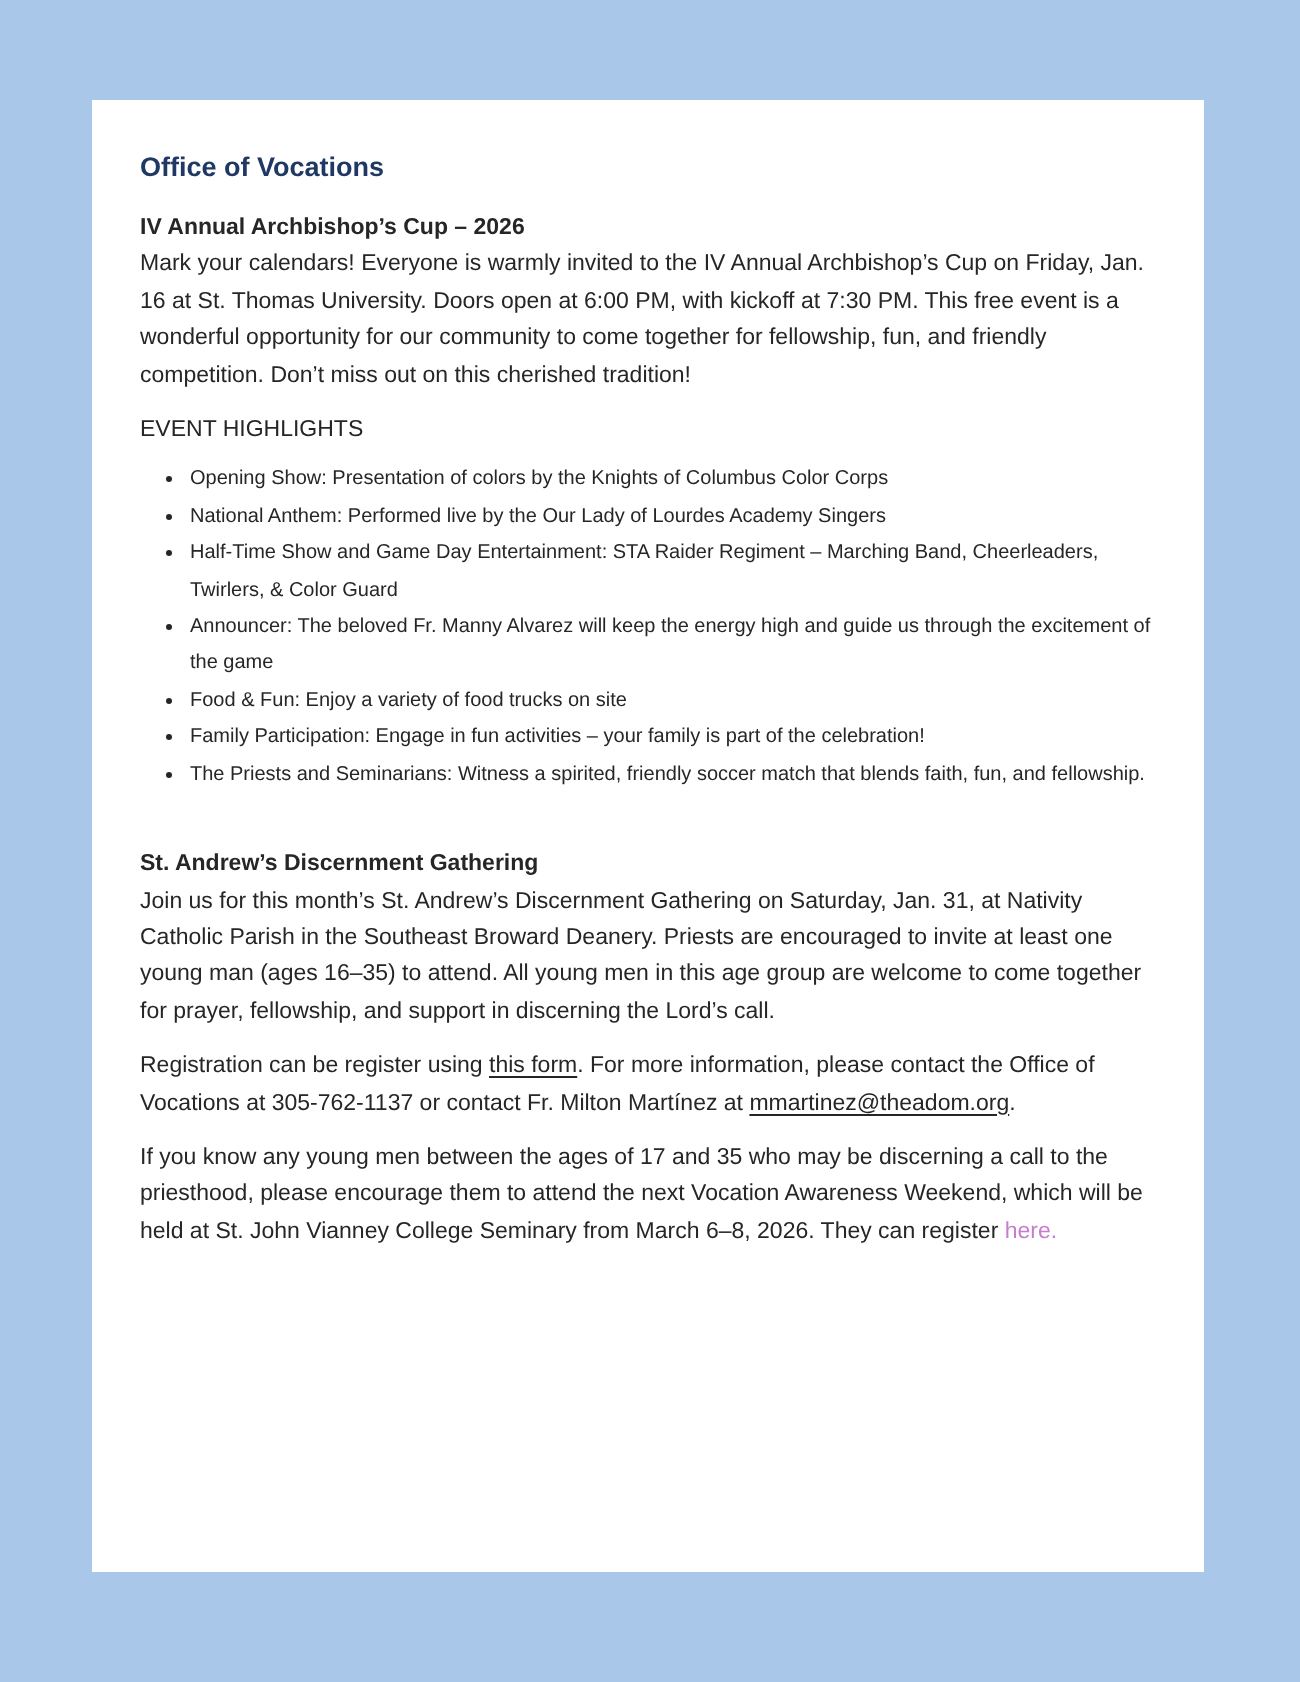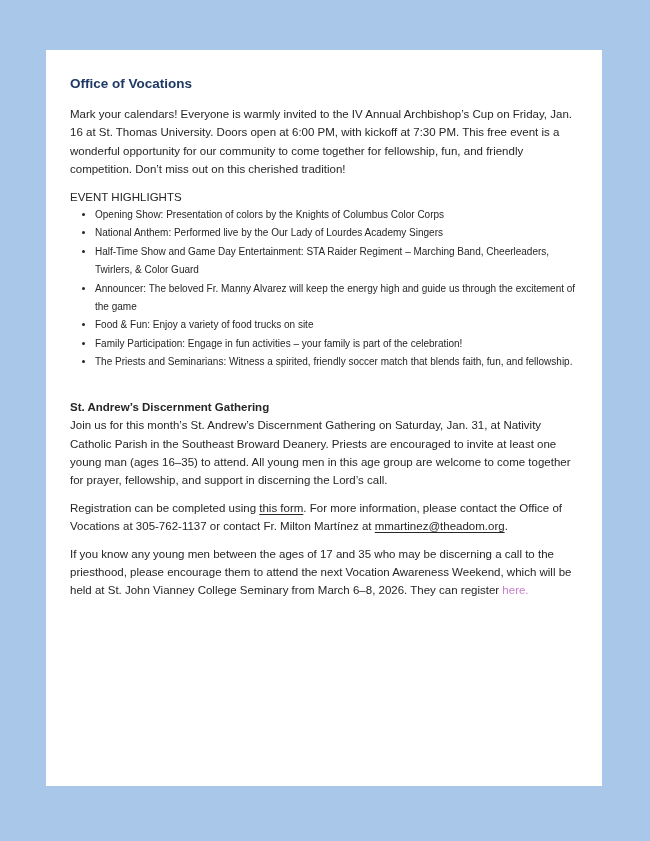--- a/index.html
+++ b/index.html
@@ -33,21 +33,21 @@
     font-weight: bold;
     margin: 26px 0 0 0;
     line-height: 18.4px;
   }
   .sec-heading.first { margin-top: 0; }
   p {
     font-size: 11.5px;
     line-height: 18.4px;
     margin: 0 0 9px 0;
   }
-  p.no-gap { margin-bottom: 0; }
+  p.no-gap { margin-bottom: 7px; }
   ul.bullets {
     margin: 0;
     padding: 0 0 0 25px;
   }
   ul.bullets li {
     font-size: 10px;
     line-height: 18.4px;
   }
   a.dark-link {
     color: inherit;
@@ -62,36 +62,37 @@
   }
 </style>
 </head>
 <body>
 
 <div class="card">
 
   <h1 class="page-title">Office of Vocations</h1>
 
   <section>
+    <h2 class="sec-heading first">IV Annual Archbishop’s Cup – 2026</h2>
     <p>Mark your calendars! Everyone is warmly invited to the IV Annual Archbishop’s Cup on Friday, Jan. 16 at St. Thomas University. Doors open at 6:00 PM, with kickoff at 7:30 PM. This free event is a wonderful opportunity for our community to come together for fellowship, fun, and friendly competition. Don’t miss out on this cherished tradition!</p>
     <p class="no-gap">EVENT HIGHLIGHTS</p>
     <ul class="bullets">
       <li>Opening Show: Presentation of colors by the Knights of Columbus Color Corps</li>
       <li>National Anthem: Performed live by the Our Lady of Lourdes Academy Singers</li>
       <li>Half-Time Show and Game Day Entertainment: STA Raider Regiment – Marching Band, Cheerleaders, Twirlers, &amp; Color Guard</li>
       <li>Announcer: The beloved Fr. Manny Alvarez will keep the energy high and guide us through the excitement of the game</li>
       <li>Food &amp; Fun: Enjoy a variety of food trucks on site</li>
       <li>Family Participation: Engage in fun activities – your family is part of the celebration!</li>
       <li>The Priests and Seminarians: Witness a spirited, friendly soccer match that blends faith, fun, and fellowship.</li>
     </ul>
   </section>
 
   <section>
     <h2 class="sec-heading">St. Andrew’s Discernment Gathering</h2>
     <p>Join us for this month’s St. Andrew’s Discernment Gathering on Saturday, Jan. 31, at Nativity Catholic Parish in the Southeast Broward Deanery. Priests are encouraged to invite at least one young man (ages 16–35) to attend. All young men in this age group are welcome to come together for prayer, fellowship, and support in discerning the Lord’s call.</p>
-    <p><span>Registration can be completed using </span><a class="dark-link">this form</a><span>. For more information, please contact the Office of Vocations at 305-762-1137 or contact Fr. Milton Martínez at </span><a class="dark-link">mmartinez@theadom.org</a><span>.</span></p>
+    <p><span>Registration can be register using </span><a class="dark-link">this form</a><span>. For more information, please contact the Office of Vocations at 305-762-1137 or contact Fr. Milton Martínez at </span><a class="dark-link">mmartinez@theadom.org</a><span>.</span></p>
   </section>
 
   <section>
     <p><span>If you know any young men between the ages of 17 and 35 who may be discerning a call to the priesthood, please encourage them to attend the next Vocation Awareness Weekend, which will be held at St. John Vianney College Seminary from March 6–8, 2026. They can register </span><a class="pink-link">here.</a></p>
   </section>
 
 </div>
 
 </body></html>

